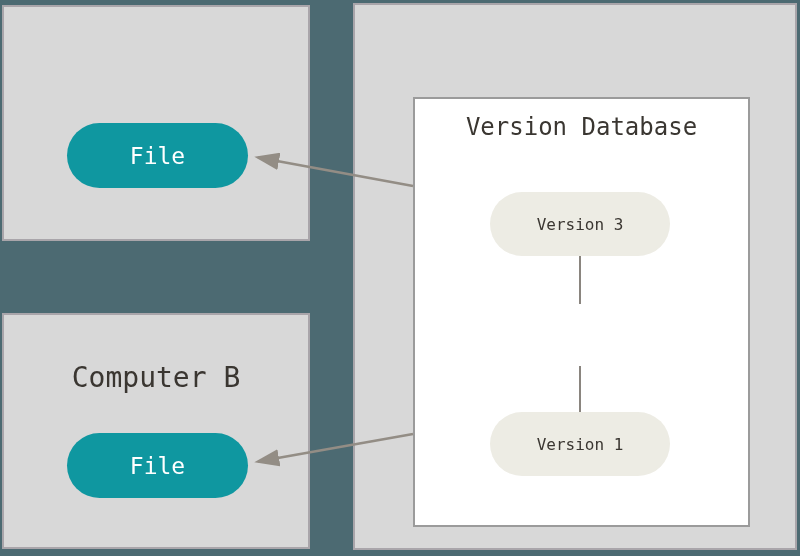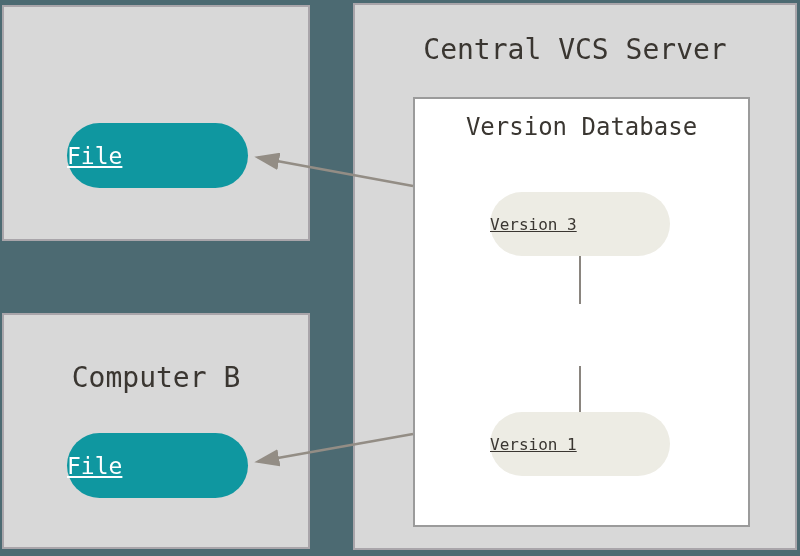--- a/index.html
+++ b/index.html
@@ -40,23 +40,23 @@
     color:var(--text);
     font-size:28px;
     line-height:32px;
     white-space:nowrap;
   }
   .pill{
     position:absolute;
     border-radius:34px;
     display:flex;
     align-items:center;
+    justify-content:center;
     box-sizing:border-box;
     white-space:nowrap;
-    text-decoration:underline;
   }
   .file-pill{
     background:var(--file-pill);
     color:var(--file-text);
     font-size:23px;
   }
   .version-pill{
     background:var(--version-pill);
     color:var(--text);
     font-size:16px;
@@ -98,21 +98,20 @@
   </div>
 
   <div class="gray-box" style="left:2px;top:313px;width:308px;height:236px;">
     <div class="box-title" style="top:47px;">Computer B</div>
     <div class="pill file-pill" style="left:63px;top:118px;width:181px;height:65px;">
       <span>File</span>
     </div>
   </div>
 
   <div class="gray-box" style="left:353px;top:3px;width:444px;height:547px;">
-    <div class="box-title" style="top:28px;line-height:34px;">Central VCS Server</div>
 
     <div class="white-box" style="left:58px;top:92px;width:337px;height:430px;padding-left:45px;">
       <div class="box-title" style="top:112px;font-size:24px;line-height:30px;top:13px;">Version Database</div>
 
       <div class="pill version-pill" style="left:75px;top:93px;width:180px;height:64px;">
         <span>Version 3</span>
       </div>
       <div class="connector" style="left:164px;top:157px;height:48px;"></div>
 
       <div class="connector" style="left:164px;top:267px;height:48px;"></div>

